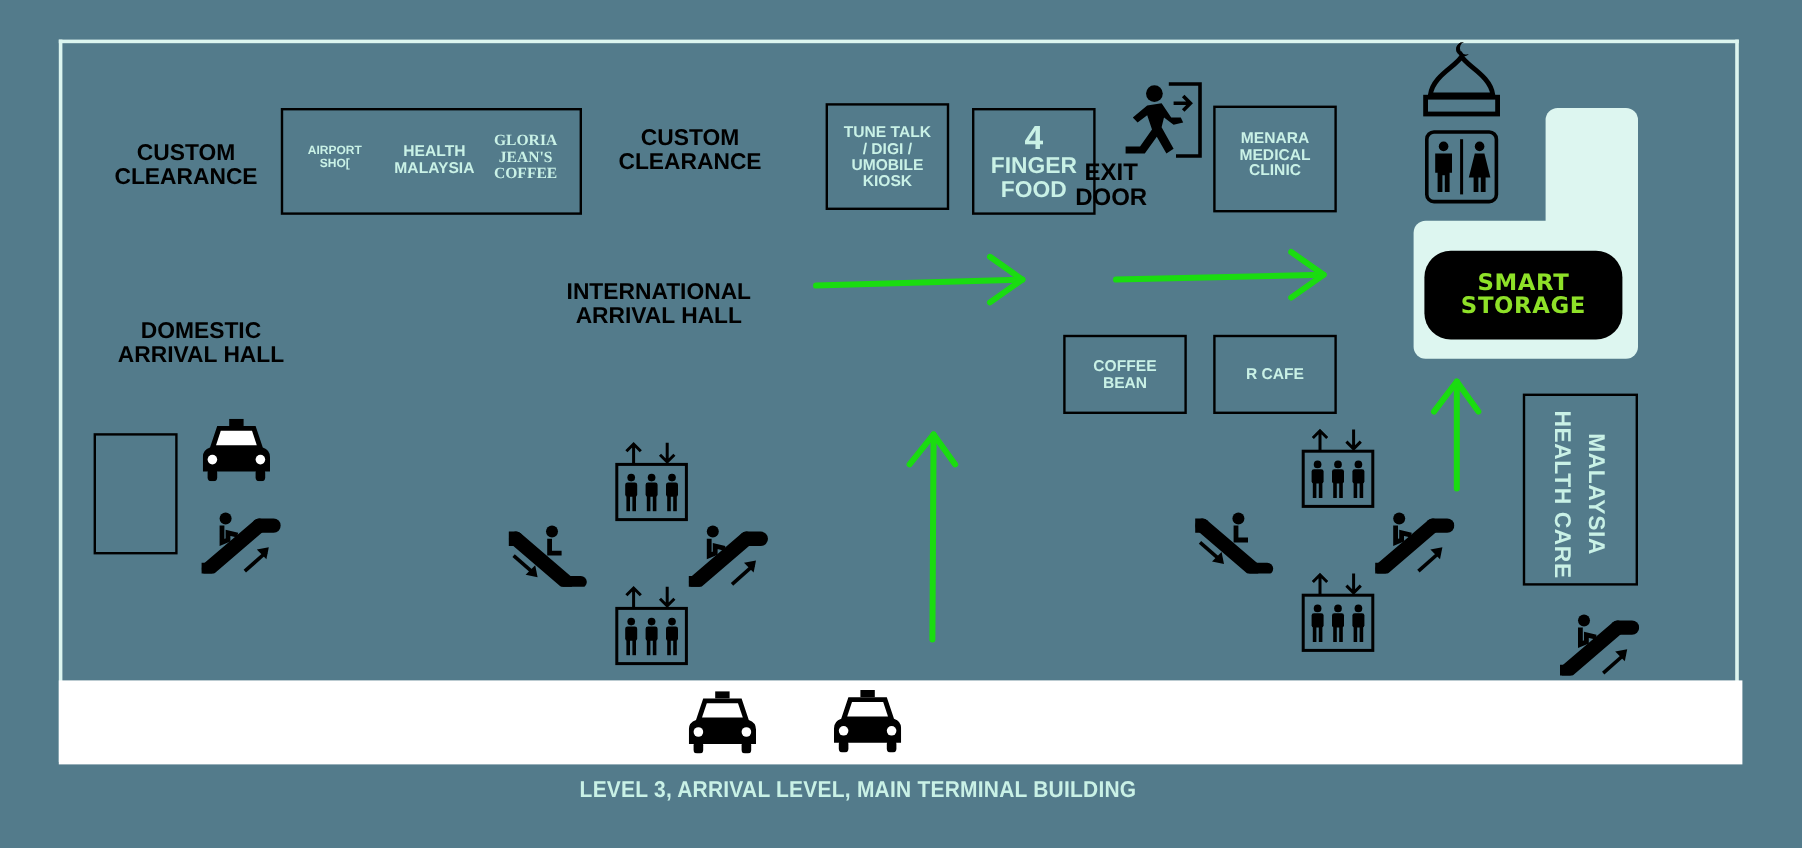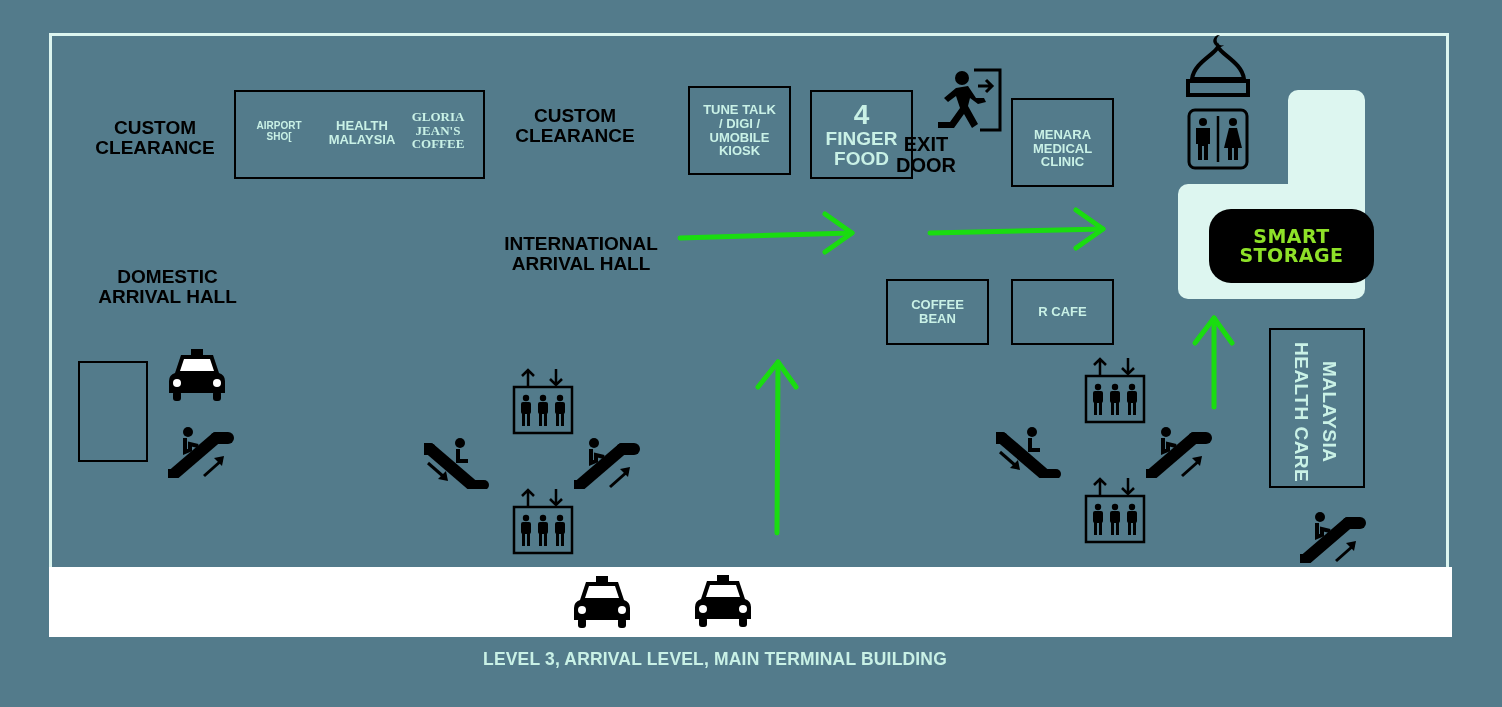--- a/index.html
+++ b/index.html
@@ -57,21 +57,21 @@
   }
   .storage-bg {
     position: absolute;
     background: #ddf6f0;
   }
   .storage-badge {
     position: absolute; left: 1187px; top: 209px;
     width: 165px; height: 74px;
     background: #000;
     border-radius: 22px;
-    display: flex; align-items: center; justify-content: center; margin-left: 22px;
+    display: flex; align-items: center; justify-content: center;
   }
   .storage-text {
     color: #8ee128;
     font-family: "DejaVu Sans", sans-serif;
     font-weight: bold;
     font-size: 19px;
     text-align: center;
     line-height: 1.0;
     letter-spacing: 0.5px;
     white-space: pre-line;
@@ -95,21 +95,21 @@
 
 <div class="frame"></div>
 <div class="road"></div>
 
 <div class="dark-label" style="left:90px; top:118px; width:130px; font-size:19px;">CUSTOM
 CLEARANCE</div>
 <div class="dark-label" style="left:505px; top:106px; width:140px; font-size:19px;">CUSTOM
 CLEARANCE</div>
 <div class="dark-label" style="left:85px; top:237px; width:165px; font-size:19px;margin-top:30px;">DOMESTIC
 ARRIVAL HALL</div>
-<div class="dark-label" style="left:490px; top:234px; width:182px; font-size:19px;">INTERNATIONAL
+<div class="dark-label" style="left:458px; top:234px; width:182px; font-size:19px;">INTERNATIONAL
 ARRIVAL HALL</div>
 <div class="dark-label" style="left:888px; top:134px; width:76px; font-size:20px;">EXIT
 DOOR</div>
 
 <div class="shop" style="left:234px; top:90px; width:251px; height:89px;"></div>
 <div class="shop-text abs" style="left:243px; top:121px; width:72px; font-size:10px;">AIRPORT
 SHO[</div>
 <div class="shop-text abs" style="left:320px; top:119px; width:84px; font-size:13px;">HEALTH
 MALAYSIA</div>
 <div class="shop-text abs" style="left:404px; top:110px; width:68px; font-size:13px;font-family:Liberation Serif, serif;">GLORIA
@@ -122,21 +122,21 @@
 UMOBILE
 KIOSK</div>
 </div>
 
 <div class="shop" style="left:810px; top:90px; width:103px; height:89px; flex-direction:column;">
   <div class="shop-text" style="font-size:28px; line-height:1;">4</div>
   <div class="shop-text" style="font-size:19px;">FINGER
 FOOD</div>
 </div>
 
-<div class="shop" style="left:1011px; top:98px; width:103px; height:89px; align-items:flex-start; padding-top:28px;">
+<div class="shop" style="left:1011px; top:88px; width:103px; height:89px; align-items:flex-start; padding-top:18px;">
   <div class="shop-text" style="font-size:13px;">MENARA
 MEDICAL
 CLINIC</div>
 </div>
 
 <div class="shop" style="left:886px; top:279px; width:103px; height:66px;">
   <div class="shop-text" style="font-size:13px;">COFFEE
 BEAN</div>
 </div>
 <div class="shop" style="left:1011px; top:279px; width:103px; height:66px;">

